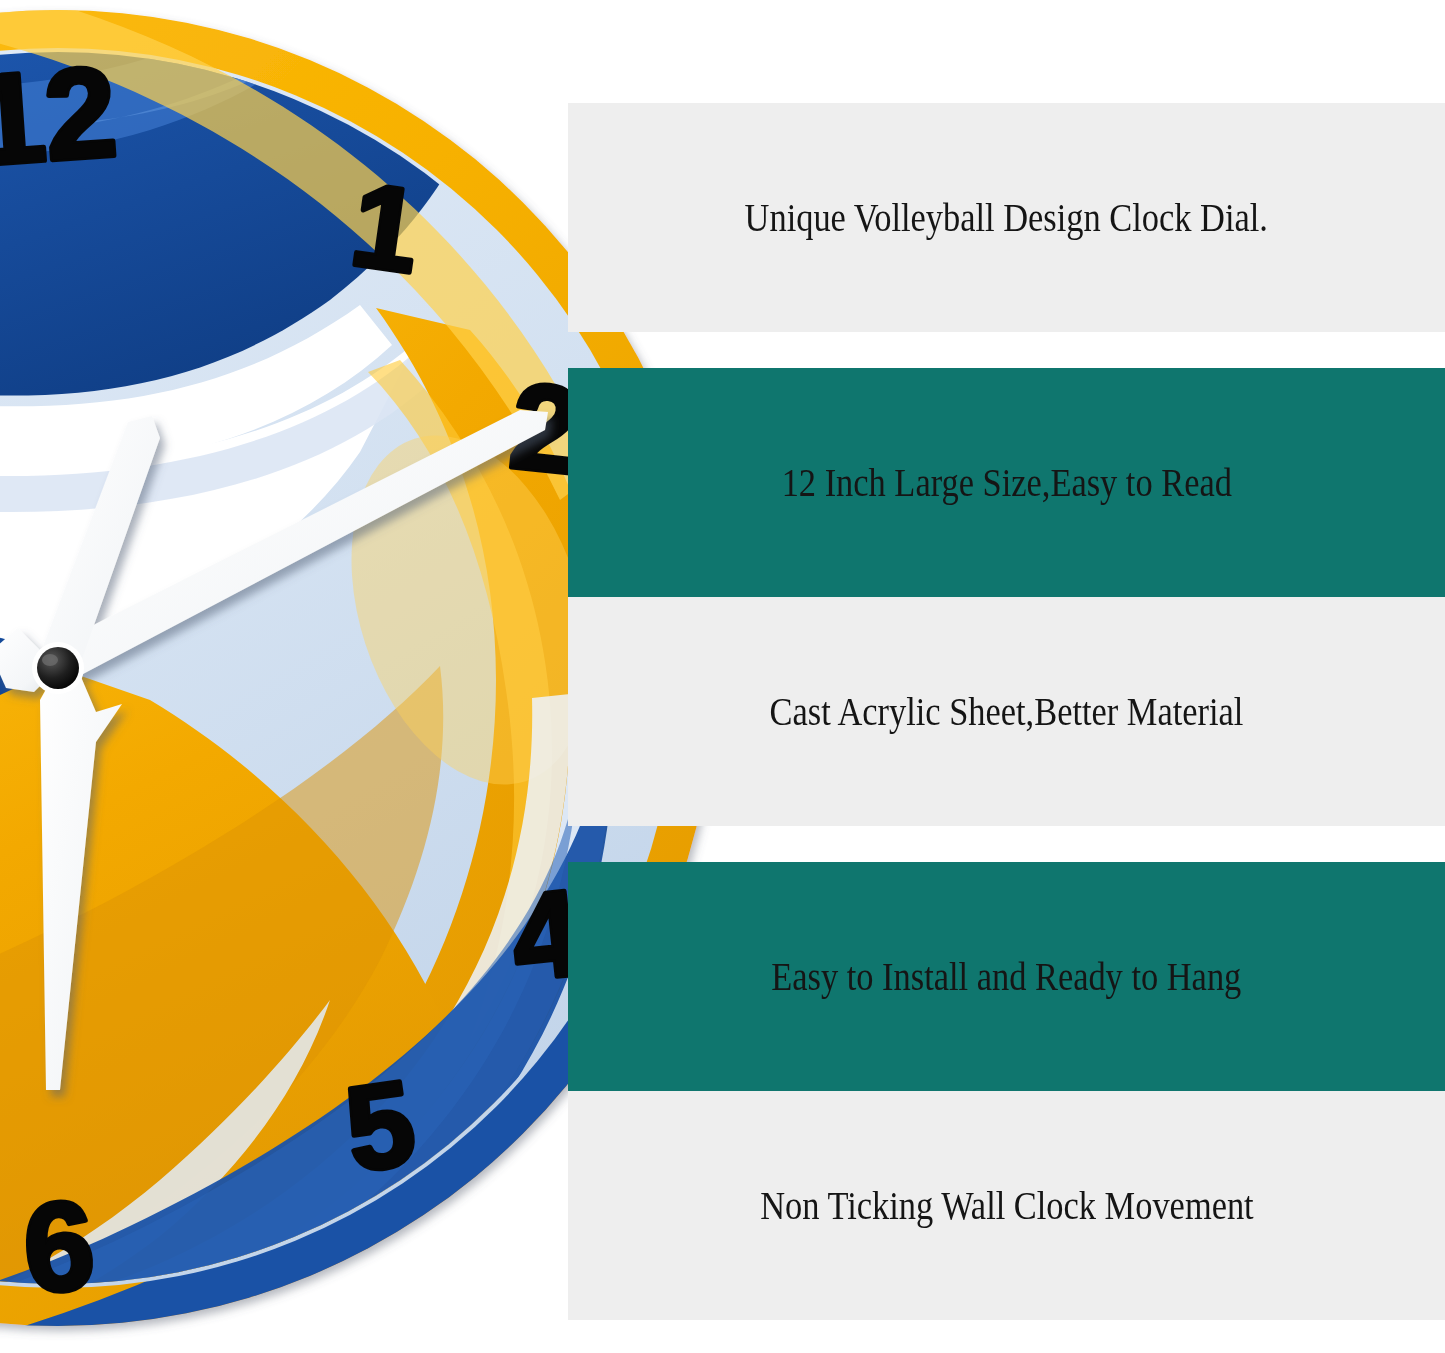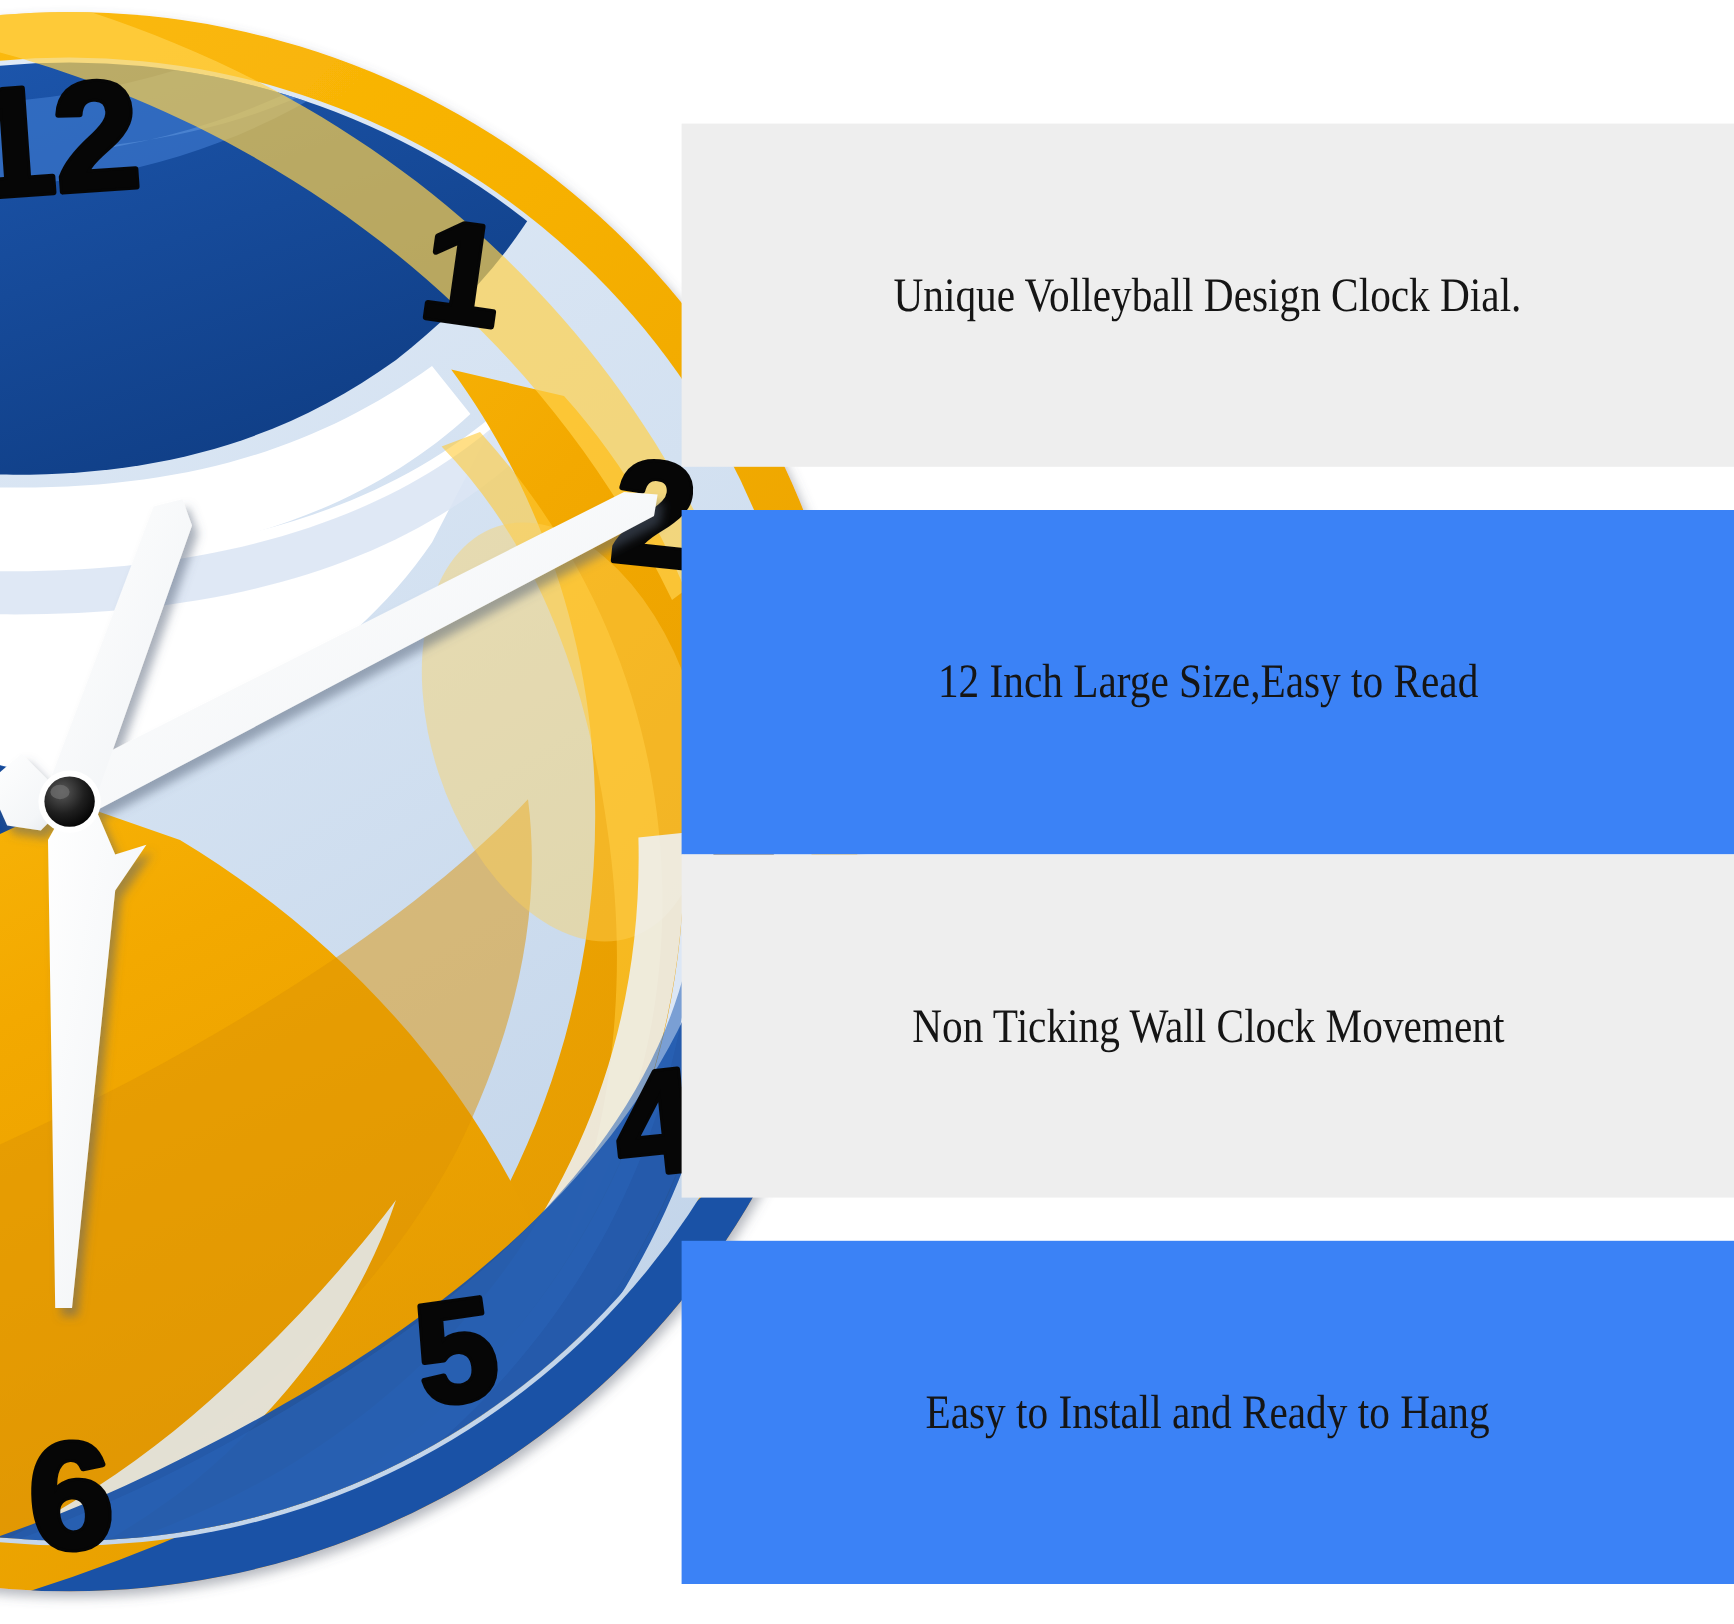--- a/index.html
+++ b/index.html
@@ -46,21 +46,21 @@
     flex-direction: column;
   }
   .feature-row {
     flex: 1 1 0;
     display: flex;
     align-items: center;
     justify-content: center;
     position: relative;
   }
   .feature-row.light { background: #eeeeee; }
-  .feature-row.dark  { background: #3b82f6; margin-top: 36px; }
+  .feature-row.dark  { background: #0f766e; margin-top: 36px; }
 
   .feature-text {
     font-family: "Liberation Serif", serif;
     font-size: 40px;
     line-height: 1.1;
     color: #151515;
     white-space: nowrap;
     transform: scaleX(0.86);
     transform-origin: center center;
     letter-spacing: 0px;
@@ -307,26 +307,29 @@
 <div id="feature-list">
 
   <div class="feature-row light">
     <span class="feature-text">Unique Volleyball Design Clock Dial.</span>
   </div>
 
   <div class="feature-row dark">
     <span class="feature-text">12 Inch Large Size,Easy to Read</span>
   </div>
 
-
-
-
+  <div class="feature-row light">
+    <span class="feature-text">Cast Acrylic Sheet,Better Material</span>
+  </div>
+
+
+
+
+  <div class="feature-row dark">
+    <span class="feature-text">Easy to Install and Ready to Hang</span>
+  </div>
 
   <div class="feature-row light">
     <span class="feature-text">Non Ticking Wall Clock Movement</span>
   </div>
 
-  <div class="feature-row dark">
-    <span class="feature-text">Easy to Install and Ready to Hang</span>
-  </div>
-
 
 </div>
 
 </body></html>

